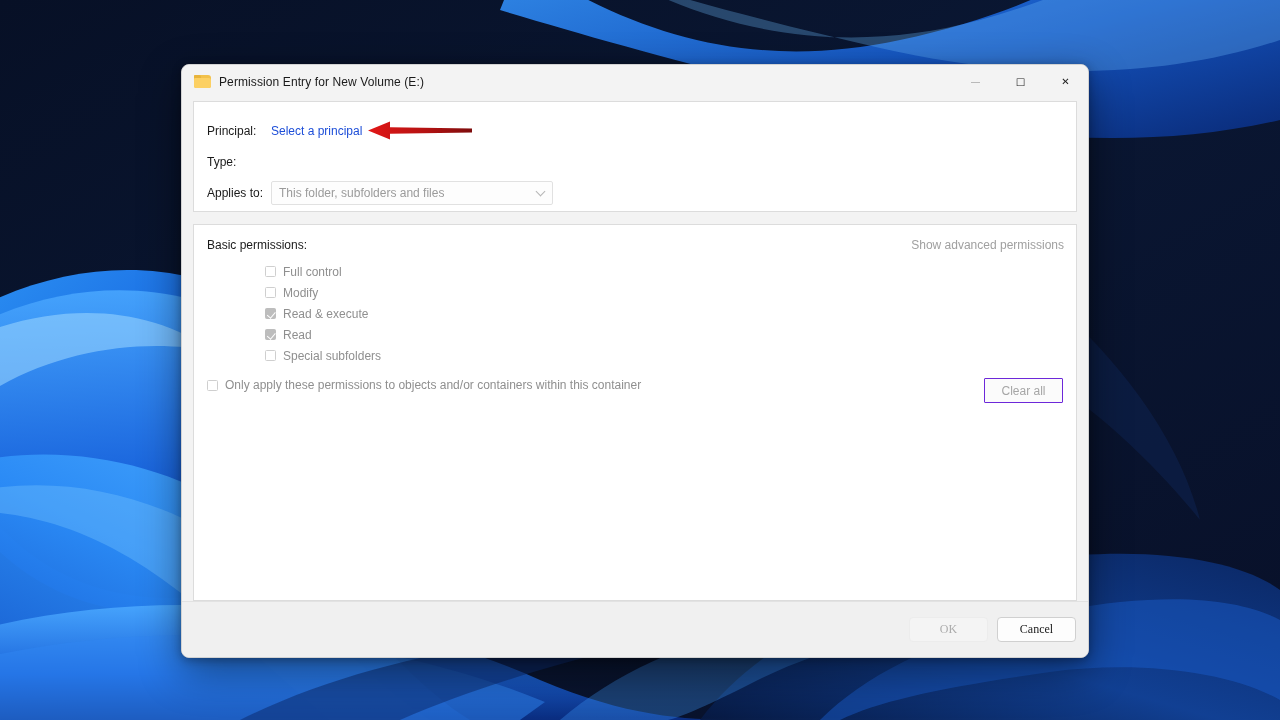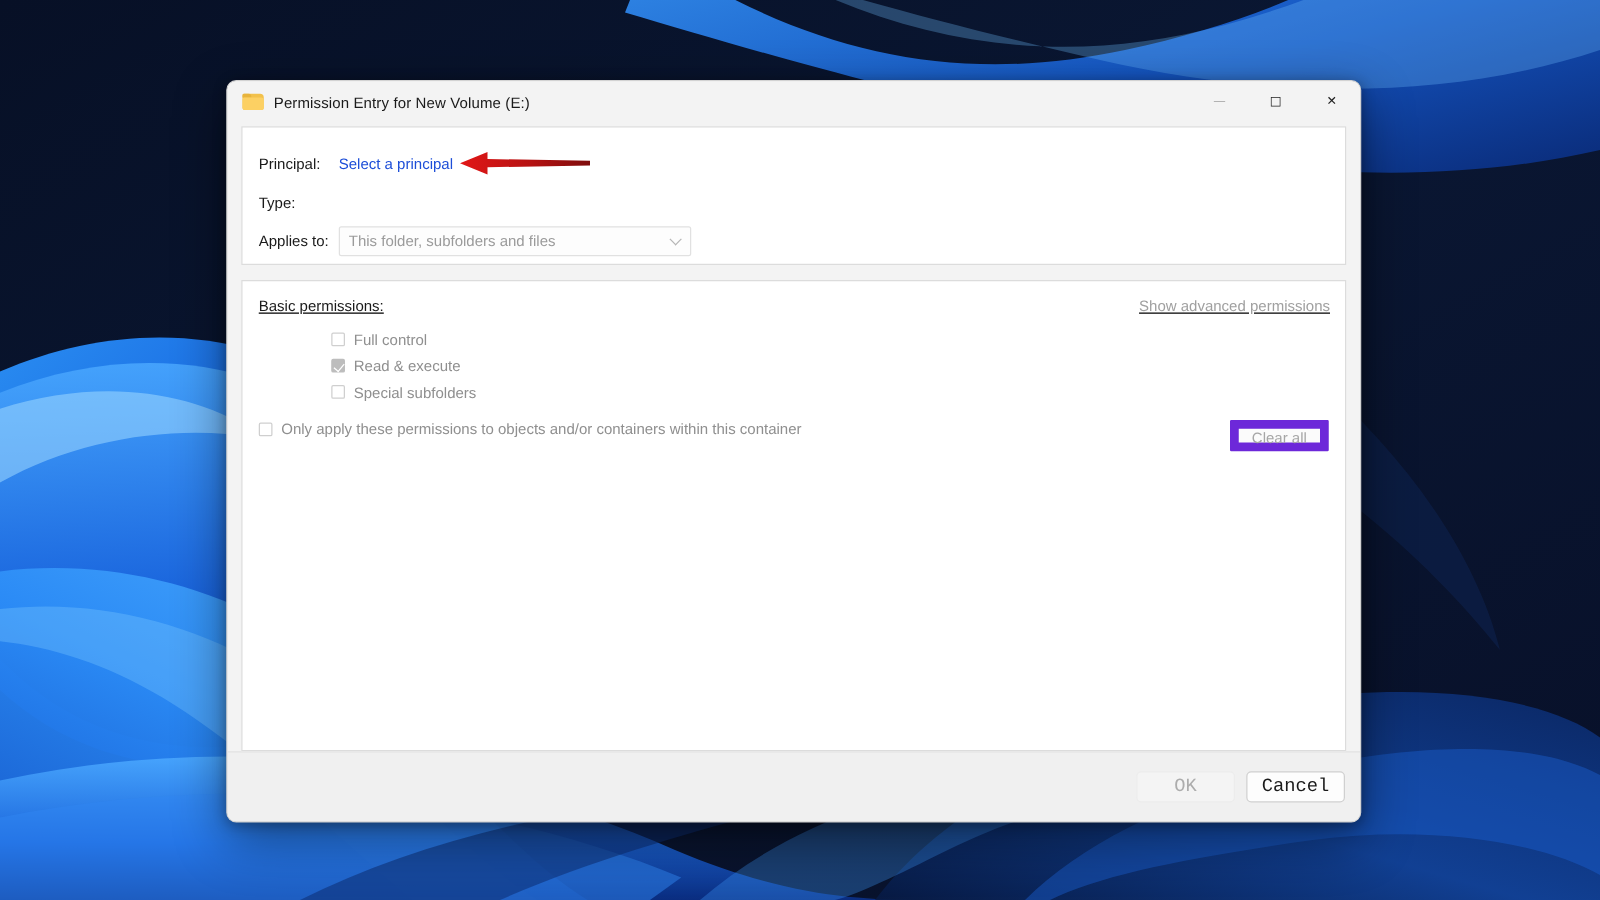--- a/index.html
+++ b/index.html
@@ -185,21 +185,20 @@
   #perm-panel {
     margin-top: 12px;
     flex: 1;
     padding: 13px 12px 0 13px;
     position: relative;
   }
   #perm-header {
     display: flex;
     align-items: baseline;
     justify-content: space-between;
-    text-decoration: underline;
   }
   #basic-perms-label {
     font-size: 12px;
     color: #1a1a1a;
   }
   #advanced-link {
     font-size: 12px;
     color: #a0a0a0;
     text-decoration: none;
     cursor: default;
@@ -261,21 +260,21 @@
   }
   #only-apply-text {
     font-size: 12px;
     color: #8f8f8f;
     margin-left: 7px;
     white-space: nowrap;
   }
   #clear-all-btn {
     width: 79px;
     height: 25px;
-    border: 7px solid #6d28d9;
+    border: 1px solid #6d28d9;
     border-radius: 1px;
     background: #fbfbfb;
     font-size: 12px;
     color: #a6a6a6;
     font-family: "Liberation Sans", sans-serif;
     cursor: default;
   }
 
   
   #footer {
@@ -286,22 +285,22 @@
     display: flex;
     align-items: center;
     justify-content: flex-end;
     padding-right: 12px;
     gap: 9px;
   }
   .dlg-btn {
     width: 79px;
     height: 25px;
     border-radius: 4px;
-    font-size: 15px;
-    font-family: Liberation Mono, monospace;
+    font-size: 12px;
+    font-family: Liberation Serif, serif;
     cursor: default;
   }
   #ok-button {
     border: 1px solid #ececec;
     background: #f4f4f4;
     color: #acacac;
   }
   #cancel-button {
     border: 1px solid #d0d0d0;
     background: #fdfdfd;
@@ -443,22 +442,30 @@
           <span id="basic-perms-label">Basic permissions:</span>
           <a href="#" id="advanced-link">Show advanced permissions</a>
         </div>
 
         <div id="perm-list">
           <div class="perm-row">
             <span class="cbox"></span>
             <span class="perm-text">Full control</span>
           </div>
           <div class="perm-row">
+            <span class="cbox"></span>
+            <span class="perm-text">Modify</span>
+          </div>
+          <div class="perm-row">
             <span class="cbox checked"></span>
             <span class="perm-text">Read &amp; execute</span>
+          </div>
+          <div class="perm-row">
+            <span class="cbox checked"></span>
+            <span class="perm-text">Read</span>
           </div>
           <div class="perm-row">
             <span class="cbox"></span>
             <span class="perm-text">Special subfolders</span>
           </div>
         </div>
 
         <div id="only-apply-row">
           <div id="only-apply-left">
             <span class="cbox"></span>

